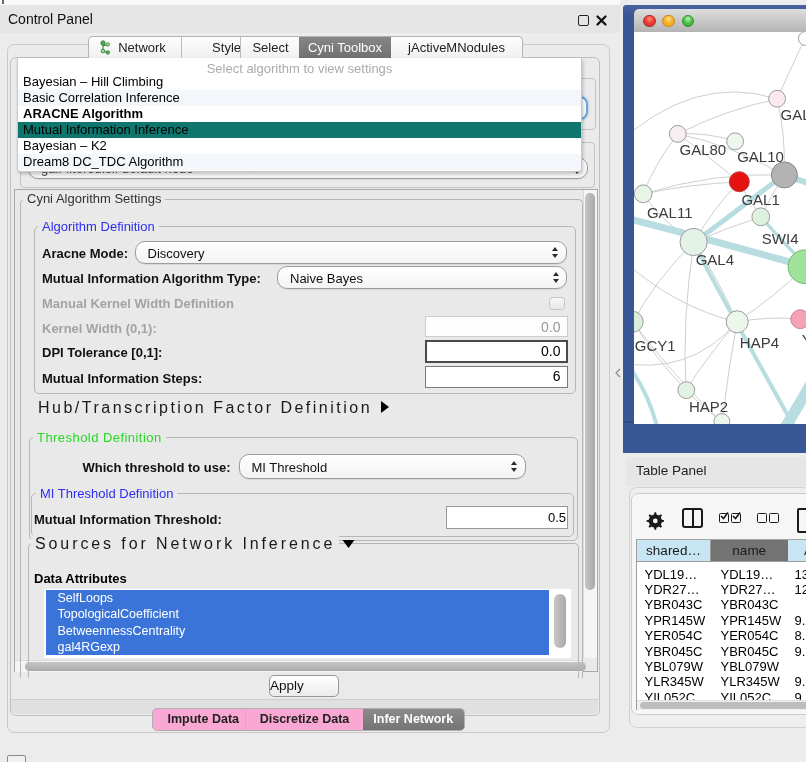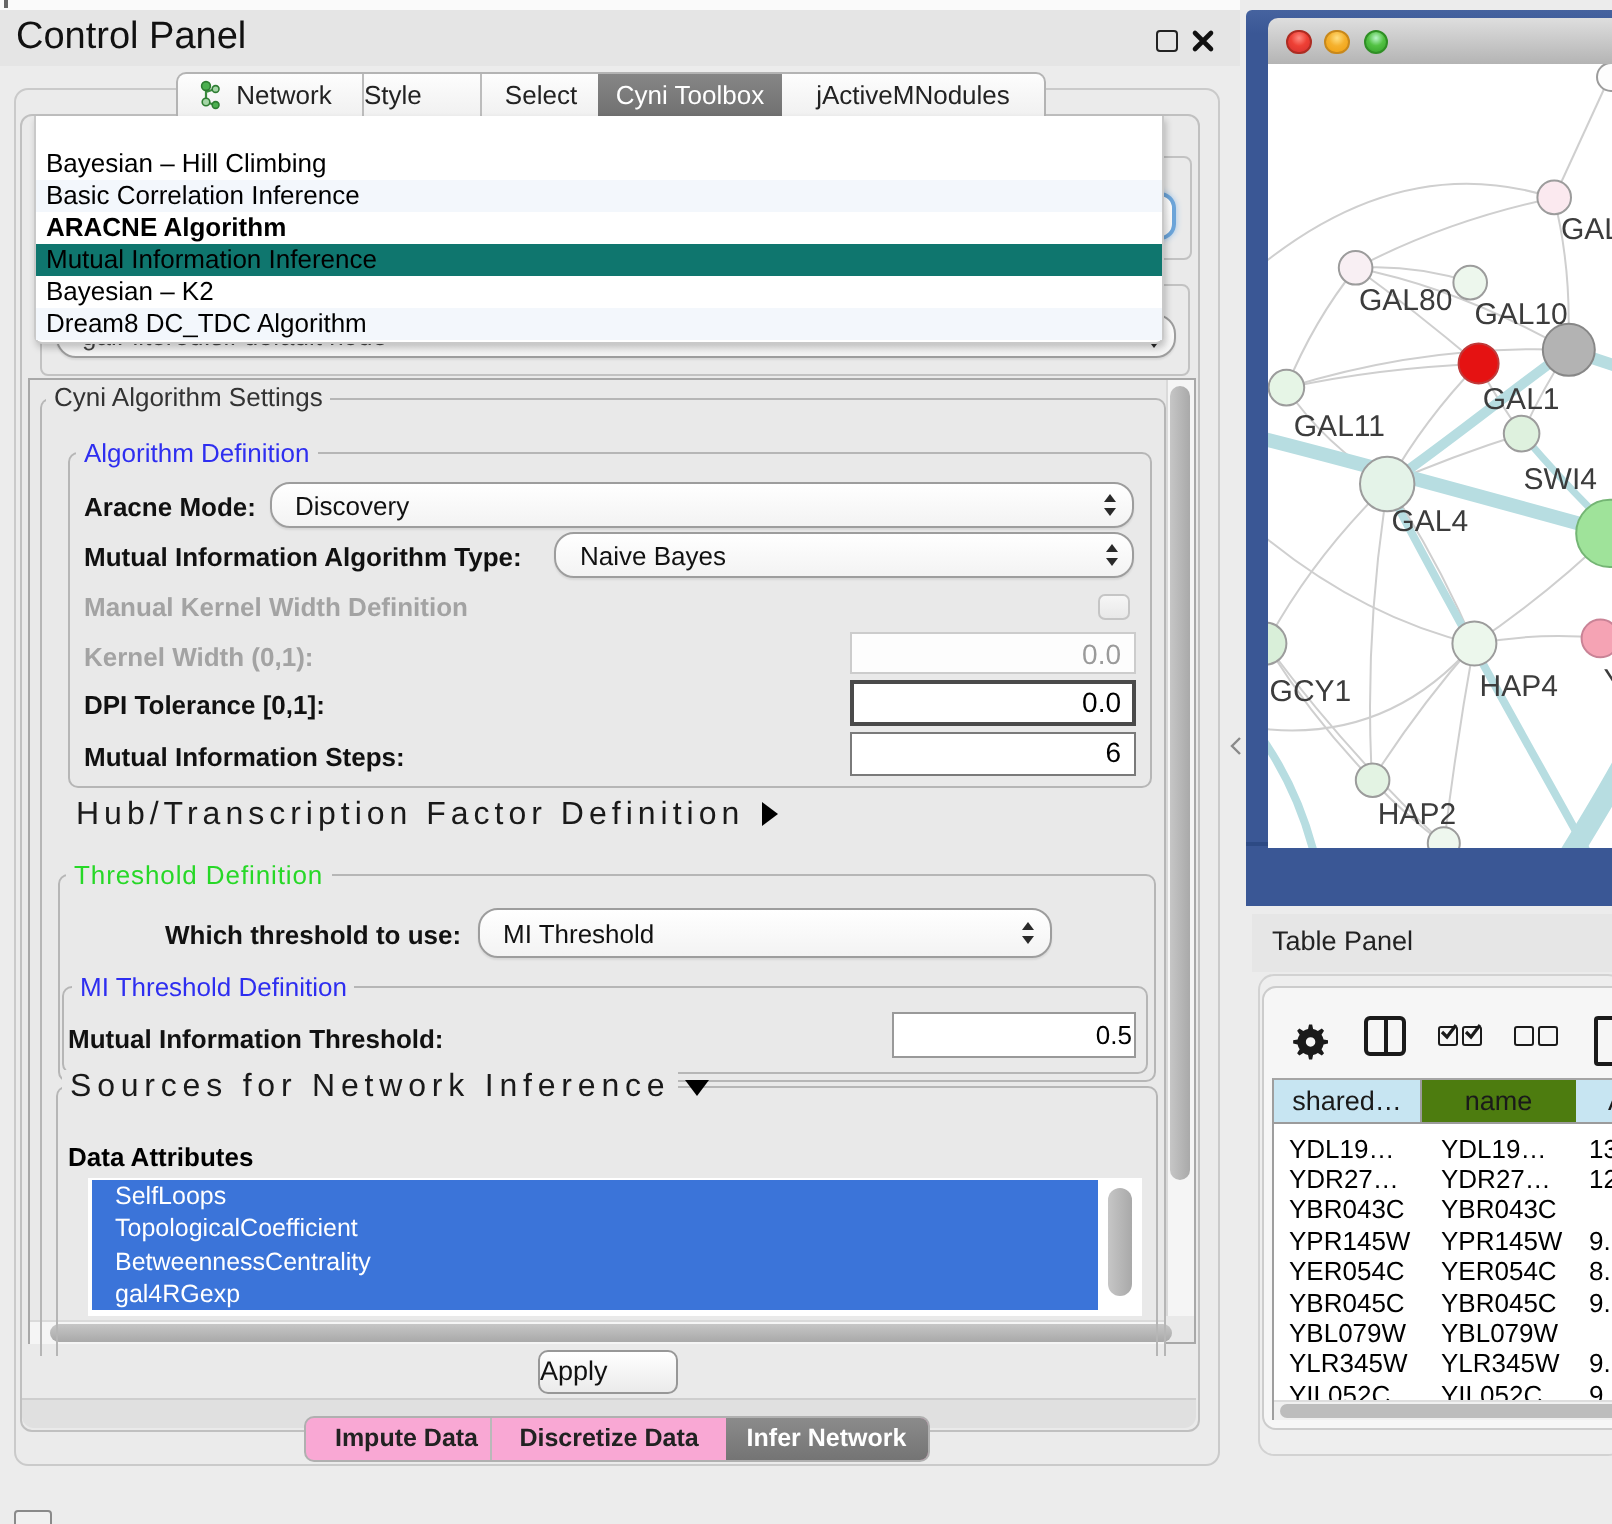--- a/index.html
+++ b/index.html
@@ -16,21 +16,21 @@
 .spin:after{content:"";position:absolute;left:0;bottom:0.5px;border-left:3px solid transparent;border-right:3px solid transparent;border-top:4.5px solid #2a2a2a}
 .fld{position:absolute;background:#fff;font-size:13px;color:#000;text-align:right;box-sizing:border-box;white-space:nowrap}
 .row{color:#fff;font-size:12.5px;line-height:16.3px;padding-left:12px;background:#3b74d9;white-space:nowrap}
 </style>
 </head>
 <body>
 
 <div class="abs" style="left:0;top:0;width:620px;height:5px;background:#fafafa"></div>
 <div class="abs" style="left:2px;top:0;width:2px;height:4px;background:#666"></div>
 <div class="abs" style="left:0;top:5px;width:620px;height:28px;background:#e5e5e5"></div>
-<div class="abs" style="left:8px;top:5px;height:28px;line-height:28px;font-size:19px;color:#111">Control Panel</div>
+<div class="abs" style="left:8px;top:5px;height:28px;line-height:28px;font-size:14px;color:#111">Control Panel</div>
 <div class="abs" style="left:578px;top:14.5px;width:9px;height:9px;border:1.7px solid #222;border-radius:2px"></div>
 <svg class="abs" style="left:594.5px;top:13.5px" width="13" height="13" viewBox="0 0 13 13">
     <path d="M2.5 2.5 L10.5 10.5 M10.5 2.5 L2.5 10.5" stroke="#111" stroke-width="2.3" stroke-linecap="round"></path>
   </svg>
 
 <div class="abs" style="left:7px;top:44px;width:601px;height:687px;border:1px solid #cacaca;border-radius:7px;background:#ebebeb"></div>
 <div class="abs" style="left:10px;top:57px;width:588px;height:657px;border:1px solid #c0c0c0;border-radius:6px;background:#eaeaea"></div>
 
 <div class="abs" style="left:20px;top:78px;width:574px;height:50px;border:1px solid #c2c2c2;border-radius:4px"></div>
 <div class="abs" style="left:20px;top:142px;width:573px;height:44px;border:1px solid #c2c2c2;border-radius:4px"></div>
@@ -110,34 +110,35 @@
 <div class="abs" style="left:45.5px;top:590px;width:503.5px;height:65.2px">
 <div class="row">SelfLoops</div>
     <div class="row">TopologicalCoefficient</div>
     <div class="row">BetweennessCentrality</div>
     <div class="row">gal4RGexp</div>
 </div>
 <div class="abs" style="left:553.5px;top:594px;width:12px;height:54px;border-radius:6px;background:linear-gradient(90deg,#c6c6c6,#a9a9a9)"></div>
 
 <div class="abs" style="left:88px;top:36px;width:433px;height:22px;background:linear-gradient(#fdfdfd,#f0f0f0);border:1px solid #b3b3b3;border-bottom:none;border-radius:5px 5px 0 0;font-size:13px;font-weight:normal;color:#222">
  <div style="position:absolute;left:0;top:0;width:92px;height:100%;text-align:center;line-height:22px;padding-left:14px;box-sizing:border-box">Network</div>
- <div style="position:absolute;left:92px;top:0;width:59px;height:100%;text-align:left;line-height:22px;border-left:1px solid #bcbcbc">Style</div>
+ <div style="position:absolute;left:92px;top:0;width:59px;height:100%;text-align:right;line-height:22px;border-left:1px solid #bcbcbc">Style</div>
  <div style="position:absolute;left:151px;top:0;width:59px;height:100%;text-align:center;line-height:22px;border-left:1px solid #bcbcbc">Select</div>
  <div style="position:absolute;left:210px;top:0;width:92px;height:100%;text-align:center;line-height:22px;background:linear-gradient(#868686,#707070);color:#fff">Cyni Toolbox</div>
  <div style="position:absolute;left:302px;top:0;width:131px;height:100%;text-align:center;line-height:22px">jActiveMNodules</div>
 </div>
 <svg class="abs" style="left:99px;top:39.5px" width="12" height="15" viewBox="0 0 12 15">
  <path d="M4 4 L4 11 M4 11 L8.5 12.5 M4 6 L8.5 4.5" stroke="#3a8a3e" stroke-width="1.1" fill="none"></path>
  <circle cx="4" cy="3" r="2.2" fill="#4caf50" stroke="#2e7d32" stroke-width="0.8"></circle>
  <circle cx="8.8" cy="4.5" r="1.7" fill="#a5d6a7" stroke="#2e7d32" stroke-width="0.8"></circle>
  <circle cx="4" cy="11" r="1.9" fill="#a5d6a7" stroke="#2e7d32" stroke-width="0.8"></circle>
  <circle cx="8.8" cy="12.5" r="1.7" fill="#4caf50" stroke="#2e7d32" stroke-width="0.8"></circle>
 </svg>
 
 <div class="abs" style="left:17px;top:58px;width:563px;height:113px;background:#fff;border:1px solid #c9c9c9;border-top:none;border-radius:0 0 4px 4px;box-shadow:1px 2px 3.5px rgba(0,0,0,0.22);font-size:13px;color:#000">
+ <div style="position:absolute;left:0;top:3px;width:100%;text-align:center;color:#ababab">Select algorithm to view settings</div>
  <div style="position:absolute;left:0;top:16px;width:100%">
   <div style="height:16px;line-height:16px;padding-left:5px">Bayesian – Hill Climbing</div>
   <div style="height:16px;line-height:16px;padding-left:5px;background:#f3f7fc">Basic Correlation Inference</div>
   <div style="height:16px;line-height:16px;padding-left:5px"><b>ARACNE Algorithm</b></div>
   <div style="height:16px;line-height:16px;padding-left:5px;background:#0f766e">Mutual Information Inference</div>
   <div style="height:16px;line-height:16px;padding-left:5px">Bayesian – K2</div>
   <div style="height:16px;line-height:16px;padding-left:5px;background:#f3f7fc">Dream8 DC_TDC Algorithm</div>
  </div>
 </div>
 
@@ -237,21 +238,21 @@
 <div class="abs" style="left:730.5px;top:512.5px;width:8px;height:8px;border:1.5px solid #1a1a1a;border-radius:1.5px"></div>
 <svg class="abs" style="left:731px;top:511px" width="11" height="11" viewBox="0 0 11 11">
     <path d="M2 5 L 4.5 7.5 L 9 1.5" stroke="#1a1a1a" stroke-width="1.6" fill="none"></path>
   </svg>
 <div class="abs" style="left:756.5px;top:512.5px;width:8px;height:8px;border:1.5px solid #1a1a1a;border-radius:1.5px"></div>
 <div class="abs" style="left:768.5px;top:512.5px;width:8px;height:8px;border:1.5px solid #1a1a1a;border-radius:1.5px"></div>
 <div class="abs" style="left:797px;top:508px;width:14px;height:21px;border:2.2px solid #1a1a1a;border-radius:2px;background:#f6f6f6"></div>
 
 <div class="abs" style="left:636px;top:538.5px;width:170px;height:170.5px;background:#fff;border-left:1px solid #9e9e9e;border-top:1px solid #a5a5a5;overflow:hidden">
  <div style="position:absolute;left:0;top:0;width:73px;height:21.5px;background:#c7e5f2;border-right:1px solid #9b9b9b;border-bottom:1px solid #9b9b9b;text-align:center;line-height:21.5px;font-size:13.5px;color:#1a1a1a">shared…</div>
- <div style="position:absolute;left:74px;top:0;width:76.5px;height:21.5px;background:#4d7c0f;border-right:1px solid #1d4ed8;border-bottom:1px solid #9b9b9b;text-align:center;line-height:21.5px;font-size:13.5px;color:#1a1a1a">name</div>
+ <div style="position:absolute;left:74px;top:0;width:76.5px;height:21.5px;background:#737373;border-right:1px solid #1d4ed8;border-bottom:1px solid #9b9b9b;text-align:center;line-height:21.5px;font-size:13.5px;color:#1a1a1a">name</div>
  <div style="position:absolute;left:151px;top:0;width:19px;height:21.5px;background:#c7e5f2;border-bottom:1px solid #9b9b9b;line-height:21.5px;font-size:13.5px;color:#1a1a1a;padding-left:16px">A</div>
  <div id="trows" style="position:absolute;left:0;top:27px;font-size:13px;color:#000">
       <div style="position:absolute;left:7.5px;top:0.0px;height:15.4px;line-height:15.4px;white-space:nowrap">YDL19…</div>
       <div style="position:absolute;left:83.5px;top:0.0px;height:15.4px;line-height:15.4px;white-space:nowrap">YDL19…</div>
       <div style="position:absolute;left:157.5px;top:0.0px;height:15.4px;line-height:15.4px;white-space:nowrap">13.</div>
       <div style="position:absolute;left:7.5px;top:15.4px;height:15.4px;line-height:15.4px;white-space:nowrap">YDR27…</div>
       <div style="position:absolute;left:83.5px;top:15.4px;height:15.4px;line-height:15.4px;white-space:nowrap">YDR27…</div>
       <div style="position:absolute;left:157.5px;top:15.4px;height:15.4px;line-height:15.4px;white-space:nowrap">12.</div>
       <div style="position:absolute;left:7.5px;top:30.8px;height:15.4px;line-height:15.4px;white-space:nowrap">YBR043C</div>
       <div style="position:absolute;left:83.5px;top:30.8px;height:15.4px;line-height:15.4px;white-space:nowrap">YBR043C</div>

